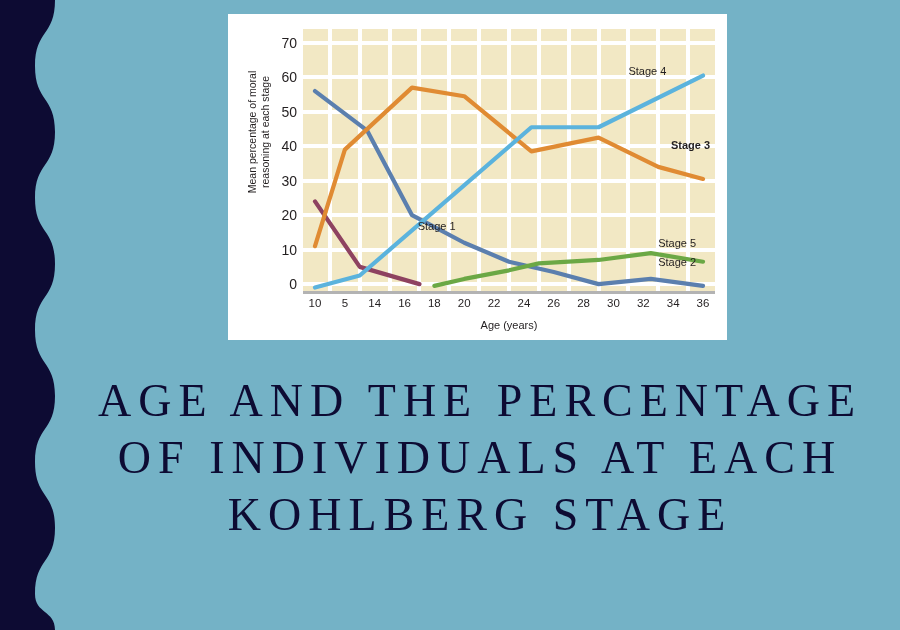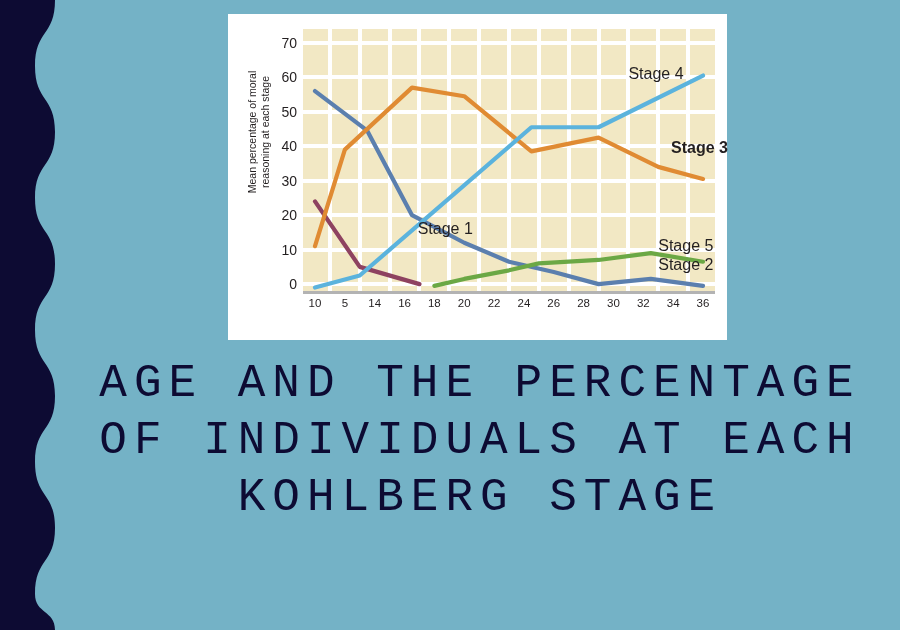--- a/index.html
+++ b/index.html
@@ -123,48 +123,48 @@
     left: 0;
     top: 290px;
     width: 412px;
     text-align: center;
     font-size: 11px;
     color: #231f20;
   }
 
   .series-label {
     position: absolute;
-    font-size: 16px;
+    font-size: 11px;
     color: #231f20;
     white-space: nowrap;
     text-align: center;
   }
 
   #plot-svg {
     position: absolute;
     left: 0;
     top: 0;
     width: 412px;
     height: 262px;
     overflow: visible;
   }
 
   
   #slide-title {
     position: absolute;
     left: 70px;
-    top: 356px;
+    top: 372px;
     width: 820px;
     text-align: center;
     color: #0d0b33;
     font-size: 46px;
     line-height: 57px;
     letter-spacing: 7px;
     font-weight: normal;
-    font-family: Liberation Mono, monospace;
+    font-family: Liberation Serif, serif;
   }
 </style>
 </head>
 <body>
 
 <div id="slide">
 
   <svg id="wave-band" viewBox="0 0 70 630" preserveAspectRatio="none">
     <path id="wave-path" d="M 0 0 L 55 0 C 55 36.300000000000004, 35 29.699999999999996, 35 66 C 35 102.30000000000001, 55 95.69999999999999, 55 132 C 55 168.3, 35 161.7, 35 198 C 35 234.3, 55 227.7, 55 264 C 55 300.3, 35 293.7, 35 330 C 35 366.3, 55 359.7, 55 396 C 55 432.3, 35 425.7, 35 462 C 35 498.3, 55 491.7, 55 528 C 55 564.3, 35 557.7, 35 594 C 35 613.8, 55 610.2, 55 630 L 0 630 Z" fill="#0d0b33"></path>
   </svg>
@@ -241,18 +241,19 @@
           <div class="xtick" style="left: 400px;">36</div>
         </div>
       <div id="series-labels">
           <div class="series-label" style="left: 71.6923px; top: 191.224px; margin-left: 43px;">Stage 1</div>
           <div class="series-label" style="left: 355.231px; top: 227.421px;">Stage 2</div>
           <div class="series-label" style="left: 368px; top: 110.211px; font-weight: bold;">Stage 3</div>
           <div class="series-label" style="left: 325.385px; top: 36.0921px;">Stage 4</div>
           <div class="series-label" style="left: 355.231px; top: 208.461px;">Stage 5</div>
         </div>
 
+      <div id="x-axis-title">Age (years)</div>
     </div>
   </div>
 
   <div id="slide-title">AGE AND THE PERCENTAGE OF INDIVIDUALS AT EACH KOHLBERG STAGE</div>
 
 </div>
 
 </body></html>

